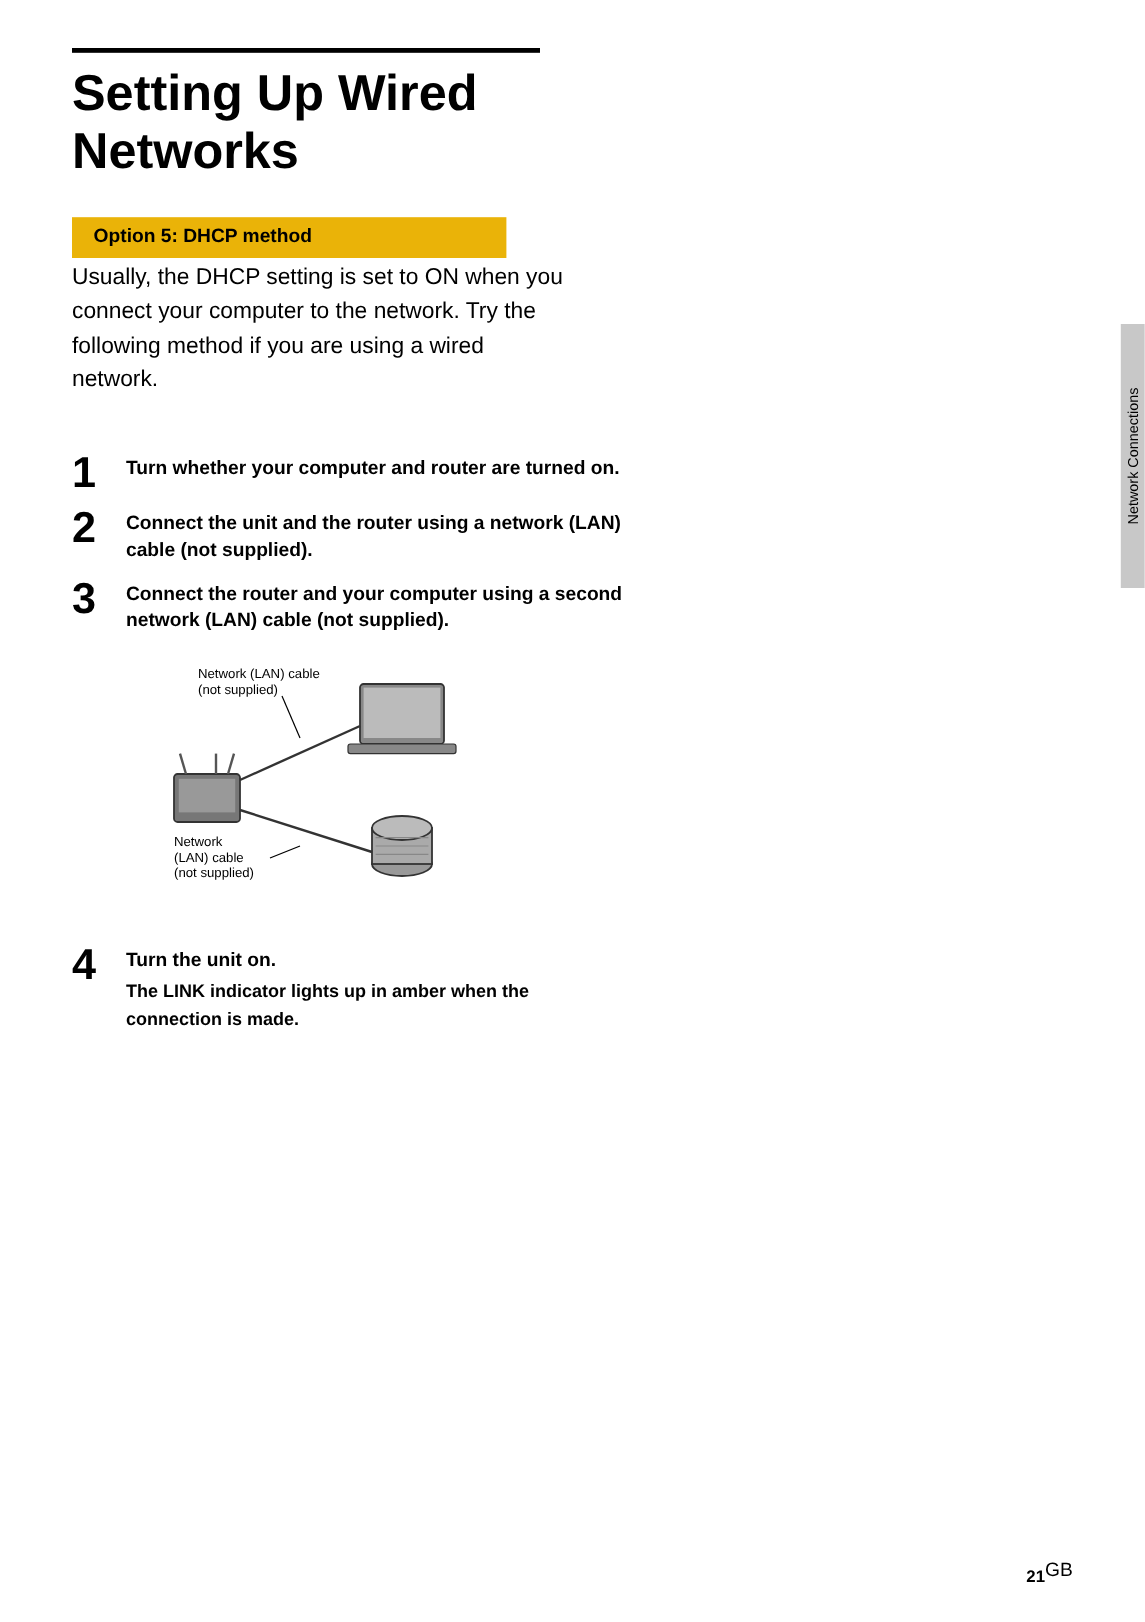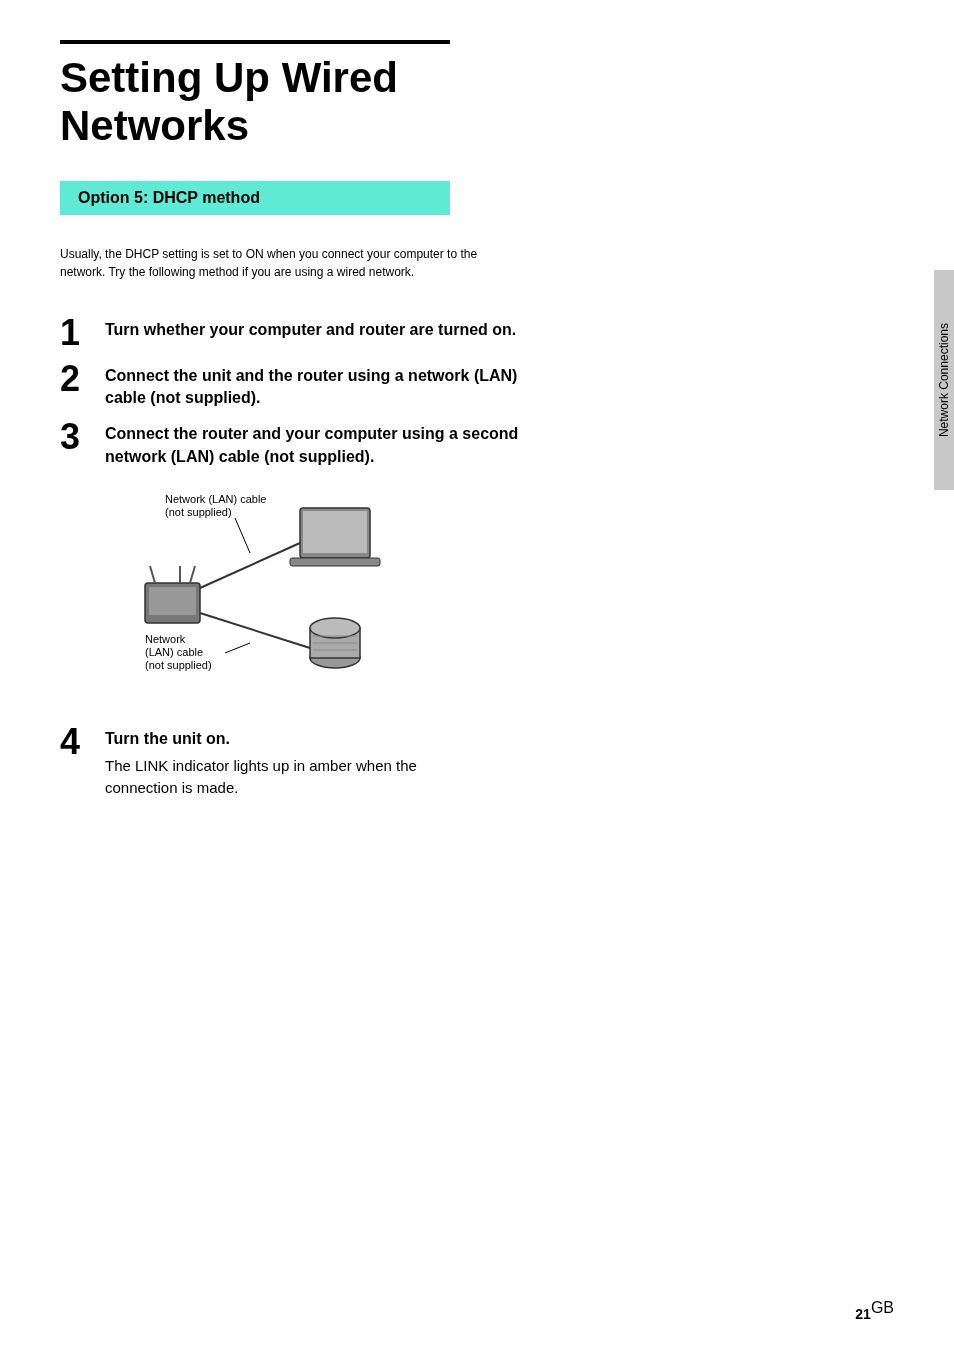--- a/index.html
+++ b/index.html
@@ -33,36 +33,36 @@
     .page-title {
       font-size: 42px;
       font-weight: bold;
       line-height: 1.15;
       margin-bottom: 30px;
       color: #000;
     }
 
     
     .option-box {
-      background: #5eead4;
+      background: #eab308;
       padding: 8px 18px;
-      margin-bottom: 30px;
+      margin-bottom: 3px;
       display: inline-block;
-      width: 390px;
+      width: 362px;
     }
 
     .option-box-title {
       font-size: 16px;
       font-weight: bold;
       color: #000;
     }
 
     
     .intro-text {
-      font-size: 12px;
+      font-size: 19px;
       line-height: 1.5;
       max-width: 420px;
       margin-bottom: 20px;
       color: #000;
     }
 
     
     .steps {
       list-style: none;
       padding: 0;
@@ -87,21 +87,21 @@
 
     .step-text {
       font-size: 16px;
       font-weight: bold;
       line-height: 1.4;
       color: #000;
     }
 
     .step-sub {
       font-size: 15px;
-      font-weight: normal;
+      font-weight: bold;
       line-height: 1.5;
       color: #000;
       margin-top: 4px;
       max-width: 380px;
     }
 
     
     .diagram-area {
       margin: 20px 0 20px 45px;
       position: relative;

